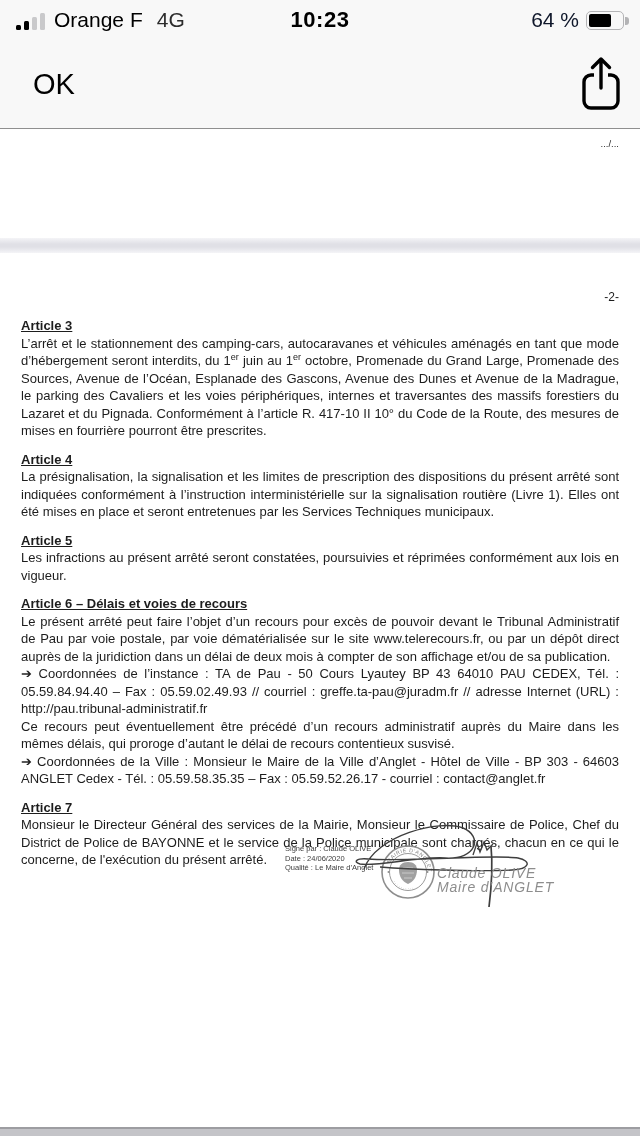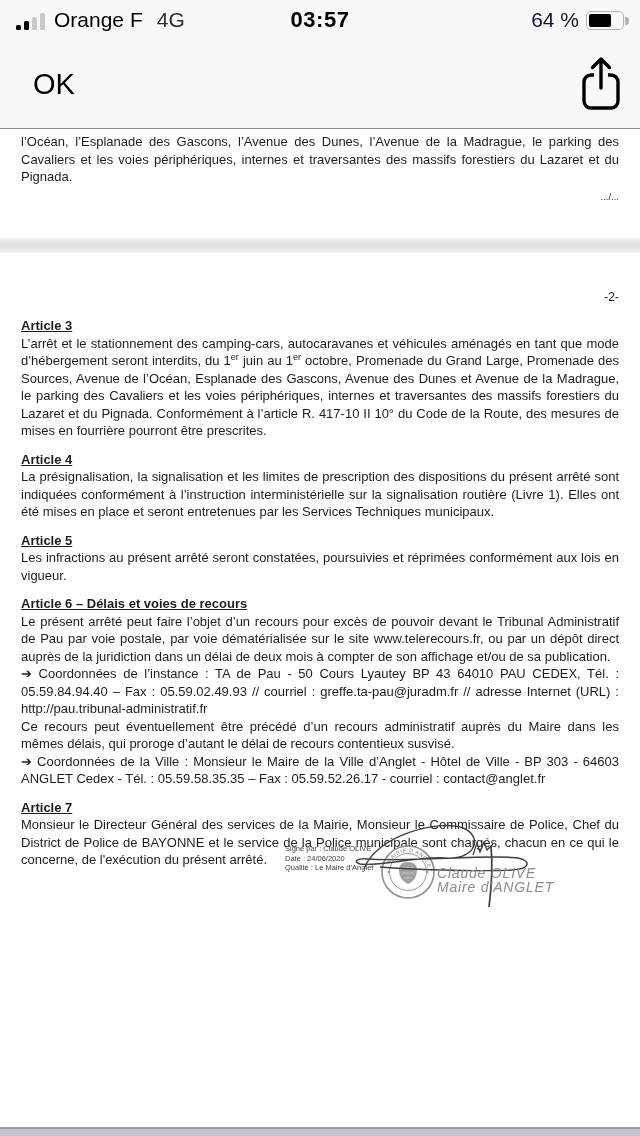--- a/index.html
+++ b/index.html
@@ -93,21 +93,21 @@
 
 <div class="status-bar">
   <div class="signal">
     <div class="bar"></div>
       <div class="bar"></div>
       <div class="bar"></div>
       <div class="bar"></div>
   </div>
   <span class="carrier">Orange F</span>
   <span class="network">4G</span>
-  <span class="clock">03:57</span>
+  <span class="clock">10:23</span>
   <div class="batt-wrap">
     <span class="batt-pct">64 %</span>
     <div class="battery">
       <div class="level"></div>
         <div class="cap"></div>
     </div>
   </div>
 </div>
 
 <div class="nav-bar">
@@ -118,21 +118,20 @@
         <path d="M14 20 H11 a7 7 0 0 0 -7 7 v19 a7 7 0 0 0 7 7 h20 a7 7 0 0 0 7 -7 v-19 a7 7 0 0 0 -7 -7 h-3" fill="none" stroke="#000" stroke-width="3.4"></path>
         <path d="M21 33 V5 M12.5 12.5 L21 4 L29.5 12.5" fill="none" stroke="#000" stroke-width="3.4" stroke-linecap="round" stroke-linejoin="round"></path>
       </svg>
     </span>
   </button>
 </div>
 
 <div class="pdf">
 
   <div class="pg1">
-    <p class="frag">l’Océan, l’Esplanade des Gascons, l’Avenue des Dunes, l’Avenue de la Madrague, le parking des Cavaliers et les voies périphériques, internes et traversantes des massifs forestiers du Lazaret et du Pignada.</p>
     <div class="cont-mark">.../...</div>
   </div>
 
   <div class="separator"></div>
 
   <div class="pg2">
     <div class="page-num">-2-</div>
 
     <div class="art-h first">Article 3</div>
     <p class="body-p"><span>L’arrêt et le stationnement des camping-cars, autocaravanes et véhicules aménagés en tant que mode d’hébergement seront interdits, du 1</span><sup>er</sup><span> juin au 1</span><sup>er</sup><span> octobre, Promenade du Grand Large, Promenade des Sources, Avenue de l’Océan, Esplanade des Gascons, Avenue des Dunes et Avenue de la Madrague, le parking des Cavaliers et les voies périphériques, internes et traversantes des massifs forestiers du Lazaret et du Pignada. Conformément à l’article R. 417-10 II 10° du Code de la Route, des mesures de mises en fourrière pourront être prescrites.</span></p>

